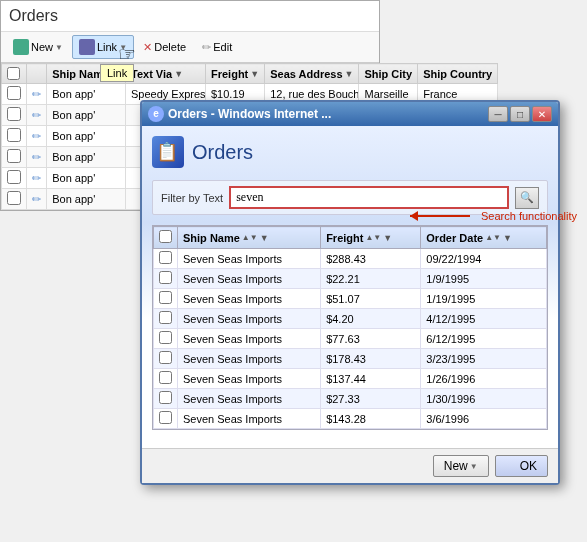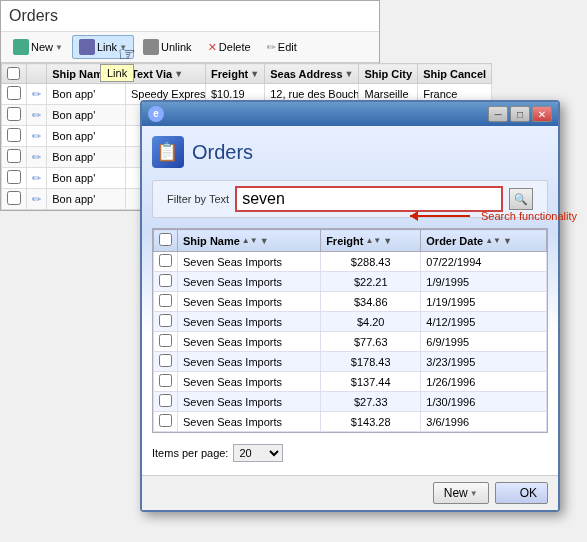--- a/index.html
+++ b/index.html
@@ -215,38 +215,39 @@
       font-size: 20px;
       color: #224488;
       font-weight: normal;
     }
 
     .filter-row {
       display: flex;
       align-items: center;
       gap: 6px;
       margin-bottom: 10px;
-      padding: 5px 14px;
+      padding: 5px 8px;
       background: rgba(255,255,255,0.5);
       border: 1px solid #ccd;
       border-radius: 2px;
     }
 
     .filter-label {
       font-size: 11px;
       color: #333;
       white-space: nowrap;
     }
 
     .filter-input {
       flex: 1;
       border: 2px solid #cc4444;
       padding: 2px 5px;
-      font-size: 16px;
+      font-size: 12px;
       outline: none;
+      font-family: Liberation Serif, serif;
     }
 
     .filter-go-btn {
       width: 24px; height: 22px;
       background: linear-gradient(to bottom, #f0f0f0, #d0d0d0);
       border: 1px solid #888;
       cursor: pointer;
       display: flex; align-items: center; justify-content: center;
       font-size: 11px;
     }
@@ -279,21 +280,21 @@
     .sort-arrows { font-size: 8px; color: #555; }
 
     .inner-table tbody tr:nth-child(odd) td { background: white; }
     .inner-table tbody tr:nth-child(even) td { background: #f0f4ff; }
 
     .inner-table td {
       border: 1px solid #dde;
       padding: 2px 5px;
     }
 
-    .inner-table td.amount { text-align: center; }
+    .inner-table td.amount { text-align: left; }
 
     .pagination-row {
       display: flex;
       align-items: center;
       gap: 5px;
       font-size: 11px;
       padding: 3px 0;
     }
 
     .per-page-select {
@@ -379,24 +380,20 @@
   <div class="toolbar">
     <button class="toolbar-btn">
       <span class="toolbar-icon new-icon"></span>
       <span>New</span>
       <span class="dropdown-arrow">▼</span>
     </button>
     <button class="toolbar-btn active">
       <span class="toolbar-icon link-icon"></span>
       <span>Link</span>
       <span class="dropdown-arrow">▼</span>
-    </button>
-    <button class="toolbar-btn">
-      <span class="toolbar-icon unlink-icon"></span>
-      <span>Unlink</span>
     </button>
     <button class="toolbar-btn">
       <span style="color:#c44;">✕</span>
       <span>Delete</span>
     </button>
     <button class="toolbar-btn">
       <span style="color:#888;">✏</span>
       <span>Edit</span>
     </button>
   </div>
@@ -433,21 +430,21 @@
               <span class="col-filter-icon">▼</span>
             </div>
           </th>
         <th>
             <div class="col-header">
               <span>Ship City</span>
             </div>
           </th>
         <th>
             <div class="col-header">
-              <span>Ship Cancel</span>
+              <span>Ship Country</span>
             </div>
           </th>
       </tr>
     </thead>
     <tbody id="bg-table-body">
     <tr>
       <td class="cb-col"><input type="checkbox" class="row-checkbox" style=""></td>
       <td><span class="row-edit-icon">✏</span></td>
       <td>Bon app'</td>
       <td>Speedy Express</td>
@@ -513,20 +510,21 @@
 <div class="tooltip">
   <span>Link</span>
 </div>
 
 <div class="cursor-hand">☞</div>
 
 <div class="modal">
   <div class="modal-titlebar">
     <div class="modal-title-text">
       <span class="modal-title-icon">e</span>
+      <span>Orders - Windows Internet ...</span>
     </div>
     <div class="modal-controls">
       <div class="modal-ctrl-btn">─</div>
       <div class="modal-ctrl-btn">□</div>
       <div class="modal-ctrl-btn close-btn">✕</div>
     </div>
   </div>
 
   <div class="modal-body">
     <div class="modal-inner-title">
@@ -568,45 +566,45 @@
                 <span class="col-filter-icon">▼</span>
               </div>
             </th>
           </tr>
         </thead>
         <tbody id="inner-table-body">
         <tr>
       <td class="cb-col"><input type="checkbox" style=""></td>
       <td>Seven Seas Imports</td>
       <td class="amount">$288.43</td>
-      <td>07/22/1994</td>
+      <td>09/22/1994</td>
     </tr>
             <tr>
       <td class="cb-col"><input type="checkbox" style=""></td>
       <td>Seven Seas Imports</td>
       <td class="amount">$22.21</td>
       <td>1/9/1995</td>
     </tr>
             <tr>
       <td class="cb-col"><input type="checkbox" style=""></td>
       <td>Seven Seas Imports</td>
-      <td class="amount">$34.86</td>
+      <td class="amount">$51.07</td>
       <td>1/19/1995</td>
     </tr>
             <tr>
       <td class="cb-col"><input type="checkbox" style=""></td>
       <td>Seven Seas Imports</td>
       <td class="amount">$4.20</td>
       <td>4/12/1995</td>
     </tr>
             <tr>
       <td class="cb-col"><input type="checkbox" style=""></td>
       <td>Seven Seas Imports</td>
       <td class="amount">$77.63</td>
-      <td>6/9/1995</td>
+      <td>6/12/1995</td>
     </tr>
             <tr>
       <td class="cb-col"><input type="checkbox" style=""></td>
       <td>Seven Seas Imports</td>
       <td class="amount">$178.43</td>
       <td>3/23/1995</td>
     </tr>
             <tr>
       <td class="cb-col"><input type="checkbox" style=""></td>
       <td>Seven Seas Imports</td>
@@ -622,25 +620,20 @@
             <tr>
       <td class="cb-col"><input type="checkbox" style=""></td>
       <td>Seven Seas Imports</td>
       <td class="amount">$143.28</td>
       <td>3/6/1996</td>
     </tr>
           </tbody>
       </table>
     </div>
 
-    <div class="pagination-row">
-      <span>Items per page:</span>
-      <select class="per-page-select">
-      <option value="10">10</option><option value="20" selected="">20</option><option value="50">50</option><option value="100">100</option></select>
-    </div>
   </div>
 
   <div class="modal-footer">
     <button class="footer-btn">
       <span>New</span>
       <span class="dropdown-arrow">▼</span>
     </button>
     <button class="footer-btn ok-btn">
       <span>OK</span>
     </button>

